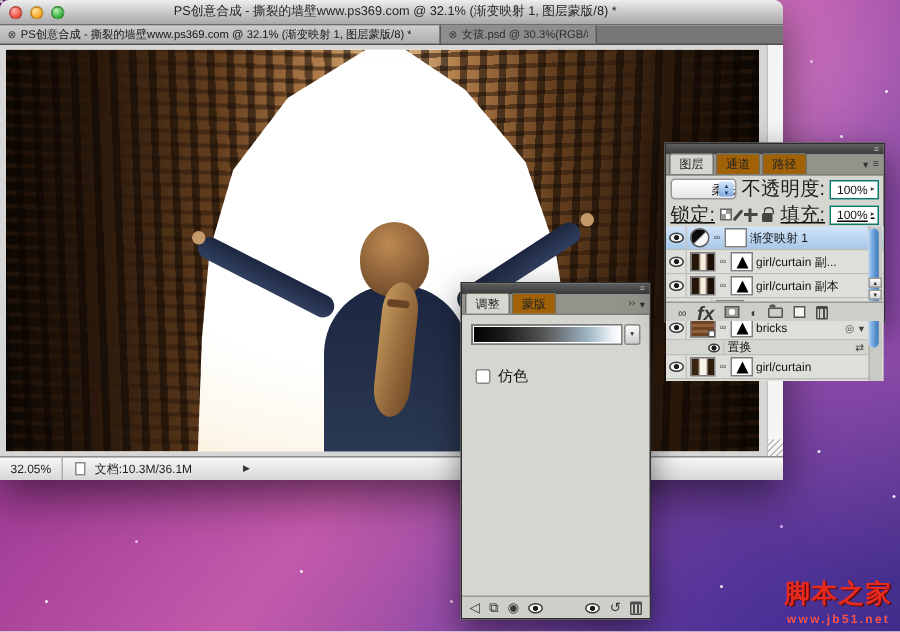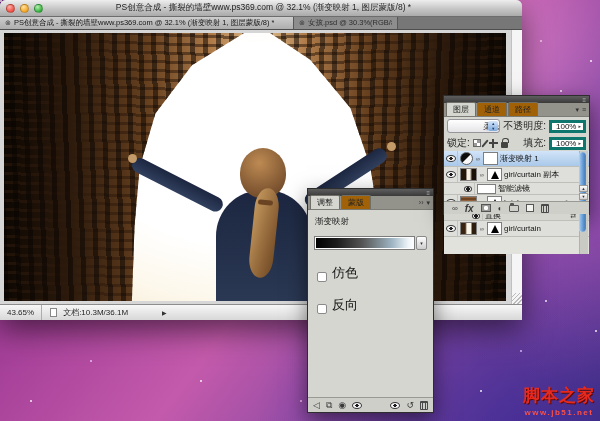--- a/index.html
+++ b/index.html
@@ -106,46 +106,46 @@
   
   .adj-panel { left:307px; top:188px; width:127px; height:225px; }
   .adj-title { font-size:8.5px; color:#161616; padding:6px 7px 2px; }
   .gradient-row { margin:6px 6px 0; display:flex; align-items:stretch; }
   .gradient-bar { flex:1; height:14px; border:1px solid #7c7c7c;
     box-shadow:inset 0 0 0 1px #fdfdfd;
     background:linear-gradient(90deg,#000 0%,#1c1c1c 22%,#555 48%,#9fb6c4 78%,#eef4f8 94%,#fff 100%); }
   .gradient-dd { width:11px; margin-left:1px; border:1px solid #8a8a8a; border-radius:2px;
     background:linear-gradient(#fefefe,#cdcdcd); font-size:5px; color:#333;
     display:flex; align-items:center; justify-content:center; }
-  .adj-check { display:flex; align-items:flex-end; gap:5px; margin:14px 9px 0;
-    font-size:13px; color:#161616; }
+  .adj-check { display:flex; align-items:center; gap:5px; margin:14px 9px 0;
+    font-size:10px; color:#161616; }
   .cbox { width:10px; height:10px; background:#fff; border:1px solid #8a8a8a; border-radius:2px; }
   .adj-footer { position:absolute; bottom:0; left:0; right:0; height:15px;
     border-top:1px solid #9a9a94; display:flex; align-items:center; gap:6px;
     padding:0 5px; color:#3a3a3a; font-size:9px; background:#cfcfca; }
   .adj-footer .rgroup { margin-left:auto; display:flex; gap:6px; align-items:center; }
   .eye { width:10px; height:7px; border:1px solid #3a3a3a; border-radius:50%;
     background:radial-gradient(circle,#1c1c1c 1.6px,#f6f6f6 1.8px); }
   .i-trash { width:8px; height:9px; border:1px solid #4a4a4a; border-top:2.5px solid #4a4a4a;
     border-radius:1px; background:repeating-linear-gradient(90deg,#cfcfca 0 1px,#4a4a4a 1px 2px,#cfcfca 2px 3px); }
 
   
   .layers-panel { left:443px; top:95px; width:147px; height:120px; }
   .blend-row { display:flex; align-items:center; gap:3px; padding:2px 3px; height:18px; }
   .blend-select { width:58px; height:14px; border:1px solid #95959a; border-radius:3px;
     background:linear-gradient(#ffffff,#e4e4e8); font-size:8px; color:#111;
     display:flex; align-items:center; padding-left:4px; position:relative;justify-content:flex-end; }
   .stepper { position:absolute; right:1px; top:1px; bottom:1px; width:10px; border-radius:2px;
     background:linear-gradient(#d4e6fa,#7fa9dd); color:#1c3a66; font-size:4px; line-height:5px;
     display:flex; flex-direction:column; align-items:center; justify-content:center; }
-  .small-label { font-size:10px; color:#1c1c1c; white-space:nowrap; }
-  .value-box { height:13px; border:3px solid #0f766e; background:#fff; font-size:8px;
+  .small-label { font-size:13px; color:#1c1c1c; white-space:nowrap; }
+  .value-box { height:13px; border:1px solid #0f766e; background:#fff; font-size:8px;
     color:#111; display:flex; align-items:center; padding:0 2px 0 4px; gap:2px; }
   .mini-arrow { font-size:5px; color:#444; }
-  .lock-row { display:flex; gap:3px; padding:1px 3px; height:16px; }
+  .lock-row { display:flex; align-items:center; gap:3px; padding:1px 3px; height:16px;text-decoration:underline; }
   .lockicons { display:flex; gap:3px; align-items:center; }
   .i-checker { width:8px; height:8px; border:1px solid #666;
     background:conic-gradient(#9a9a9a 0 25%, #fff 0 50%, #9a9a9a 0 75%, #fff 0); }
   .i-brush { width:2px; height:9px; background:#444; transform:rotate(40deg); border-radius:1px; }
   .i-move { width:9px; height:9px;
     background:linear-gradient(#444,#444) center/9px 2px no-repeat,
                linear-gradient(#444,#444) center/2px 9px no-repeat; }
   .i-lock { width:7px; height:6px; background:#444; border-radius:1px; position:relative; margin-top:3px; }
   .i-lock::before { content:""; position:absolute; left:1px; top:-4px; width:5px; height:4px;
     border:1.4px solid #444; border-bottom:none; border-radius:3px 3px 0 0; }
@@ -184,21 +184,21 @@
     background:#cacac5; border-left:1px solid #b2b2ad; }
   .scroll-thumb { position:absolute; top:1px; right:2px; width:7px; height:80px; border-radius:4px;
     background:linear-gradient(90deg,#a8cdf2,#5e96d2 60%,#3f74b4); box-shadow:inset 0 0 1px #fff; }
   .scroll-btns { position:absolute; right:1px; bottom:14px; width:9px; display:flex;
     flex-direction:column; align-items:center; gap:1px; font-size:4px; color:#333; }
   .scroll-btn { width:9px; height:7px; background:linear-gradient(#fdfdfd,#d2d2d2);
     border:1px solid #9a9a9a; display:flex; align-items:center; justify-content:center; }
   .layers-footer { position:absolute; bottom:0; left:0; right:0; height:13px;
     border-top:1px solid #9a9a94; background:#cfcfca; display:flex; align-items:center;
     gap:7px; padding:0 8px; font-size:8px; color:#3a3a3a; }
-  .fx-glyph { font-style:italic; font-weight:bold; font-size:10px; }
+  .fx-glyph { font-style:italic; font-weight:bold; font-size:13px; }
   .i-maskbtn { width:10px; height:8px; border:1px solid #555;
     background:radial-gradient(circle,#fff 2px,#9a9a96 2.3px); }
   .i-folder { width:10px; height:7px; border:1px solid #555; border-radius:1px; position:relative; }
   .i-folder::before { content:""; position:absolute; left:0; top:-3px; width:4px; height:2px;
     background:#555; border-radius:1px 1px 0 0; }
   .i-newlayer { width:8px; height:8px; border:1px solid #555; background:#f2f2ee; }
 
   
   .watermark { position:absolute; right:5px; bottom:4px; text-align:center; }
   .wm-title { font-family:Liberation Sans, sans-serif; font-weight:bold;
@@ -247,51 +247,46 @@
           <div class="ponytail"></div>
           <div class="tail-band"></div>
         </div>
       </div>
       <div class="art-right-strip">
         <div class="grip"></div>
       </div>
     </div>
 
     <div class="statusbar">
-      <div class="zoom-box">43.65%</div>
+      <div class="zoom-box">32.05%</div>
       <span class="doc-icon"></span>
       <span class="doc-info">文档:10.3M/36.1M</span>
       <span class="status-arrow">▶</span>
     </div>
   </div>
 
   <div class="panel adj-panel">
     <div class="panel-grip">
       <span>≡</span>
     </div>
     <div class="ptab-row">
       <div class="ptab active">调整</div>
       <div class="ptab">蒙版</div>
       <div class="ptab-icons">
         <span>››</span>
         <span>▾</span>
       </div>
     </div>
-    <div class="adj-title">渐变映射</div>
     <div class="gradient-row">
       <div class="gradient-bar"></div>
       <div class="gradient-dd">▾</div>
     </div>
     <div class="adj-check">
       <span class="cbox"></span>
       <span>仿色</span>
-    </div>
-    <div class="adj-check">
-      <span class="cbox"></span>
-      <span>反向</span>
     </div>
     <div class="adj-footer">
       <span>◁</span>
       <span>⧉</span>
       <span>◉</span>
       <span class="eye"></span>
       <span class="rgroup">
         <span class="eye"></span>
         <span>↺</span>
         <span class="i-trash"></span>
@@ -355,20 +350,29 @@
         <span class="mask"></span>
         <span class="lname">渐变映射 1</span>
       </div>
       <div class="lrow">
         <span class="eye-cell">
             <span class="eye"></span>
           </span>
         <span class="thumb photo"></span>
         <span class="link-glyph">∞</span>
         <span class="mask tri"></span>
+        <span class="lname">girl/curtain 副...</span>
+      </div>
+      <div class="lrow">
+        <span class="eye-cell">
+            <span class="eye"></span>
+          </span>
+        <span class="thumb photo"></span>
+        <span class="link-glyph">∞</span>
+        <span class="mask tri"></span>
         <span class="lname">girl/curtain 副本</span>
       </div>
       <div class="lrow sub1">
         <span class="eye-cell">
             <span class="eye small"></span>
           </span>
         <span class="mask wide"></span>
         <span class="lname">智能滤镜</span>
       </div>
       <div class="lrow">

